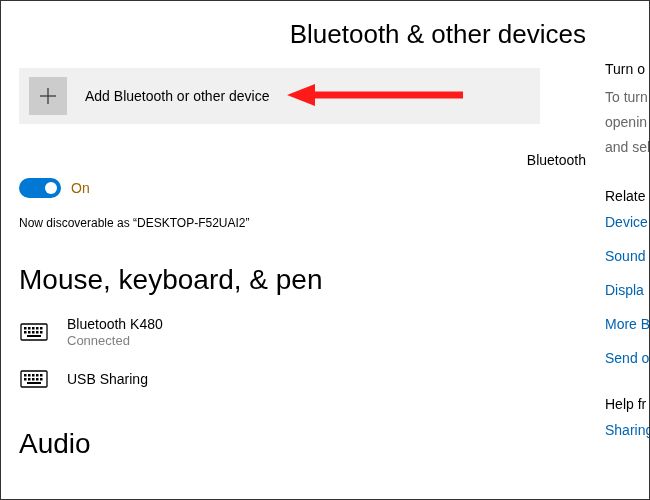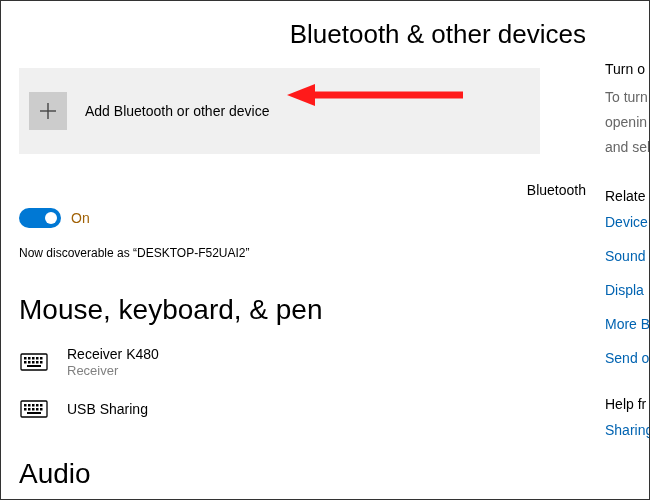--- a/index.html
+++ b/index.html
@@ -25,21 +25,21 @@
       font-size: 26px;
       font-weight: 400;
       color: #000;
       margin-bottom: 18px;
       text-align: right;
     }
     .add-device-row {
       display: flex;
       align-items: center;
       background: #f0f0f0;
-      padding: 24px 10px;
+      padding: 9px 10px;
       width: 521px;
       cursor: pointer;
     }
     .plus-box {
       width: 38px;
       height: 38px;
       background: #ccc;
       display: flex;
       align-items: center;
       justify-content: center;
@@ -190,22 +190,22 @@
           <rect x="20" y="4" width="2.5" height="2.5" fill="#000"></rect>
         <rect x="4" y="8" width="2.5" height="2.5" fill="#000"></rect>
           <rect x="8" y="8" width="2.5" height="2.5" fill="#000"></rect>
           <rect x="12" y="8" width="2.5" height="2.5" fill="#000"></rect>
           <rect x="16" y="8" width="2.5" height="2.5" fill="#000"></rect>
           <rect x="20" y="8" width="2.5" height="2.5" fill="#000"></rect>
         <rect x="7" y="12" width="14" height="2" fill="#000"></rect>
       </svg>
     </div>
     <div class="device-info">
-      <div class="device-name">Receiver K480</div>
-      <div class="device-status">Receiver</div>
+      <div class="device-name">Bluetooth K480</div>
+      <div class="device-status">Connected</div>
     </div>
   </div>
 
   <div class="device-row">
     <div class="device-icon">
       <svg width="28" height="18" viewBox="0 0 28 18">
         <rect x="1" y="1" width="26" height="16" fill="none" stroke="#000" stroke-width="1.3" rx="1"></rect>
         <rect x="4" y="4" width="2.5" height="2.5" fill="#000"></rect>
           <rect x="8" y="4" width="2.5" height="2.5" fill="#000"></rect>
           <rect x="12" y="4" width="2.5" height="2.5" fill="#000"></rect>

